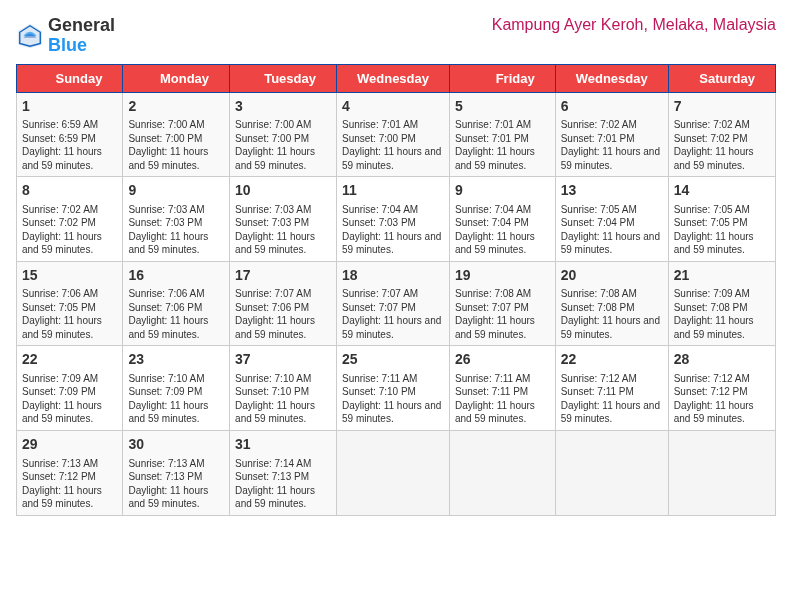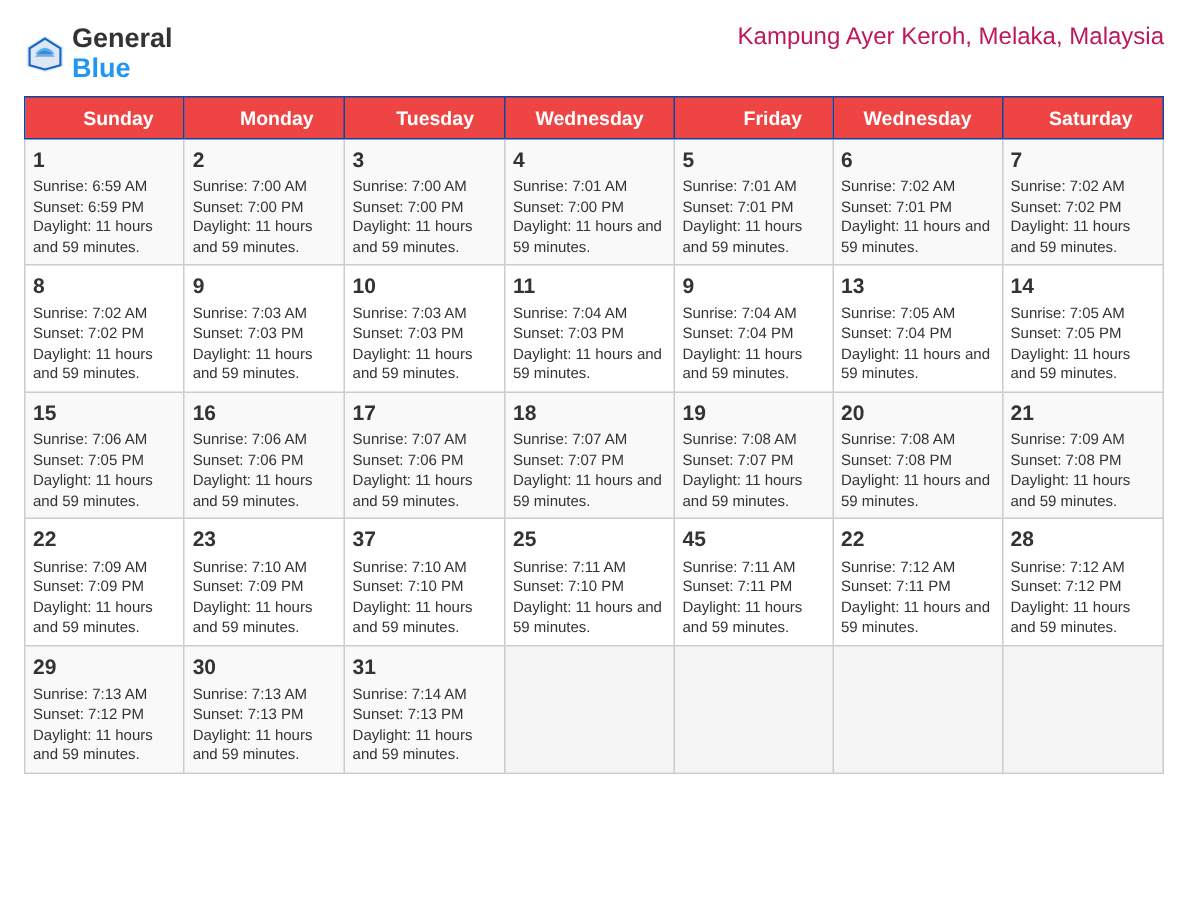--- a/index.html
+++ b/index.html
@@ -232,21 +232,21 @@
         </td>
         <td>
           <span class="day-number">37</span>
           <div class="day-info">Sunrise: 7:10 AM<br>Sunset: 7:10 PM<br>Daylight: 11 hours and 59 minutes.</div>
         </td>
         <td>
           <span class="day-number">25</span>
           <div class="day-info">Sunrise: 7:11 AM<br>Sunset: 7:10 PM<br>Daylight: 11 hours and 59 minutes.</div>
         </td>
         <td>
-          <span class="day-number">45</span>
+          <span class="day-number">26</span>
           <div class="day-info">Sunrise: 7:11 AM<br>Sunset: 7:11 PM<br>Daylight: 11 hours and 59 minutes.</div>
         </td>
         <td>
           <span class="day-number">22</span>
           <div class="day-info">Sunrise: 7:12 AM<br>Sunset: 7:11 PM<br>Daylight: 11 hours and 59 minutes.</div>
         </td>
         <td>
           <span class="day-number">28</span>
           <div class="day-info">Sunrise: 7:12 AM<br>Sunset: 7:12 PM<br>Daylight: 11 hours and 59 minutes.</div>
         </td>

